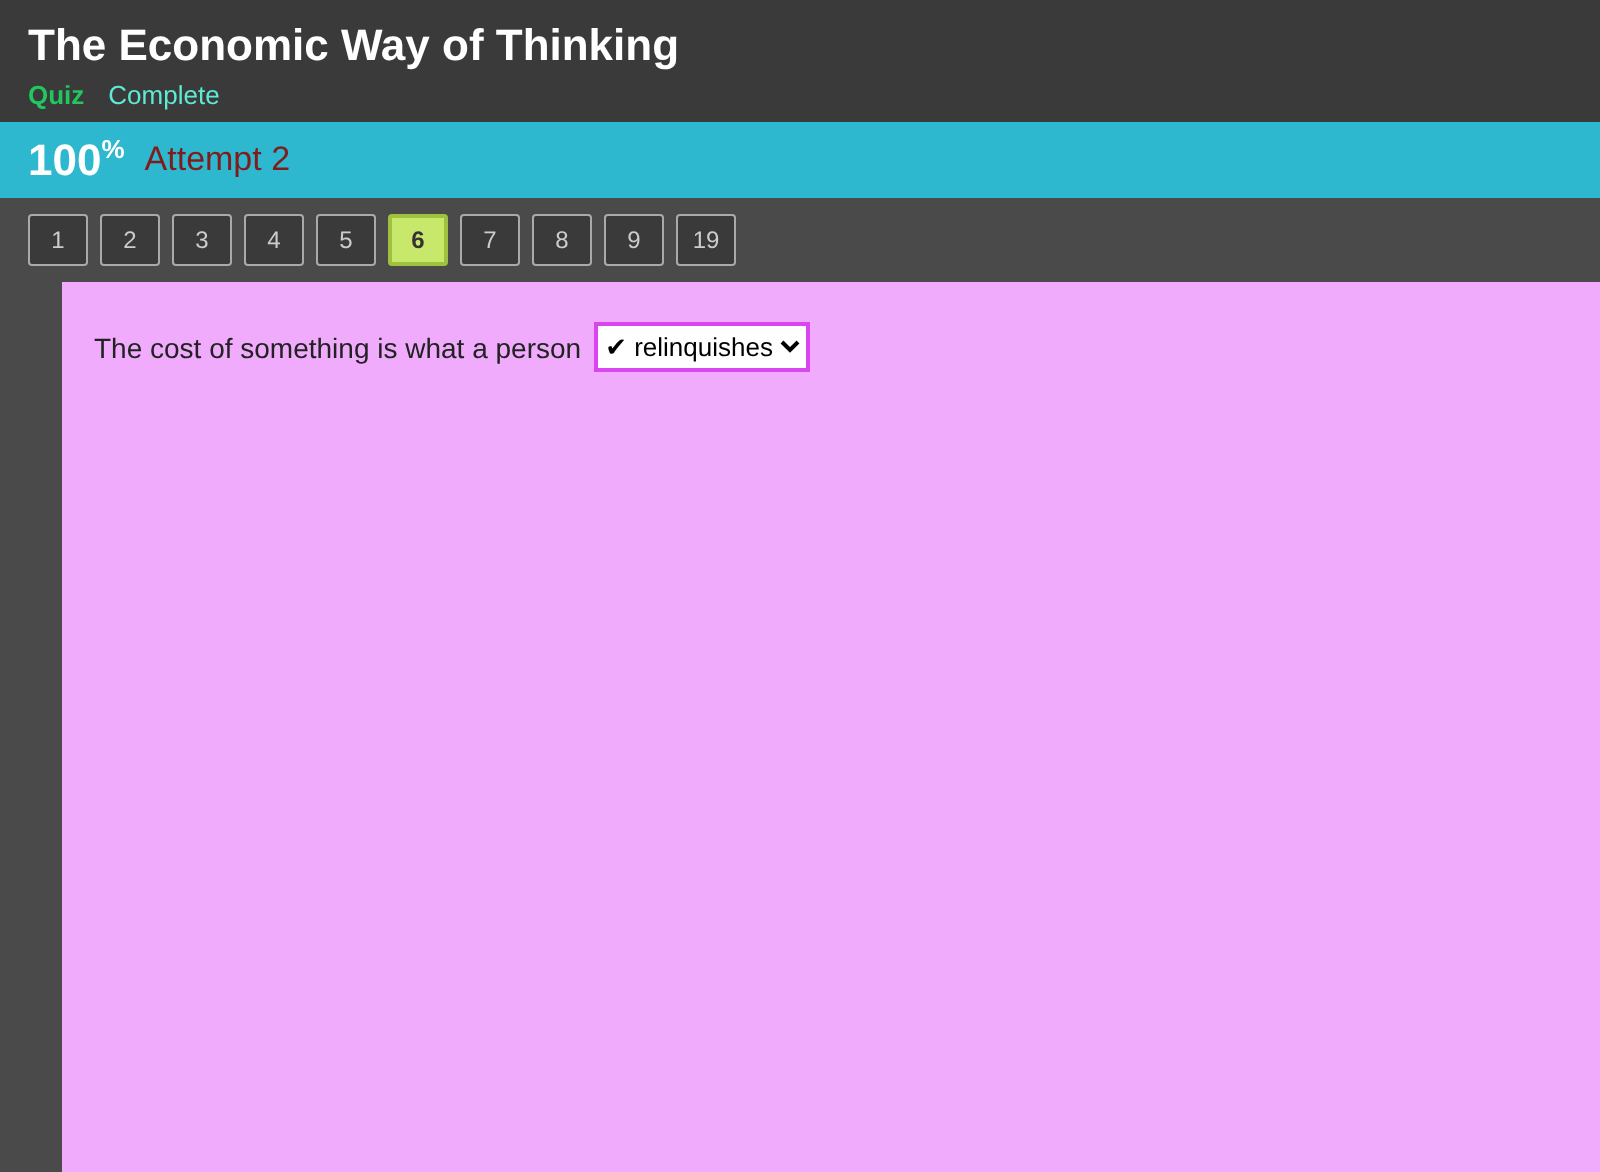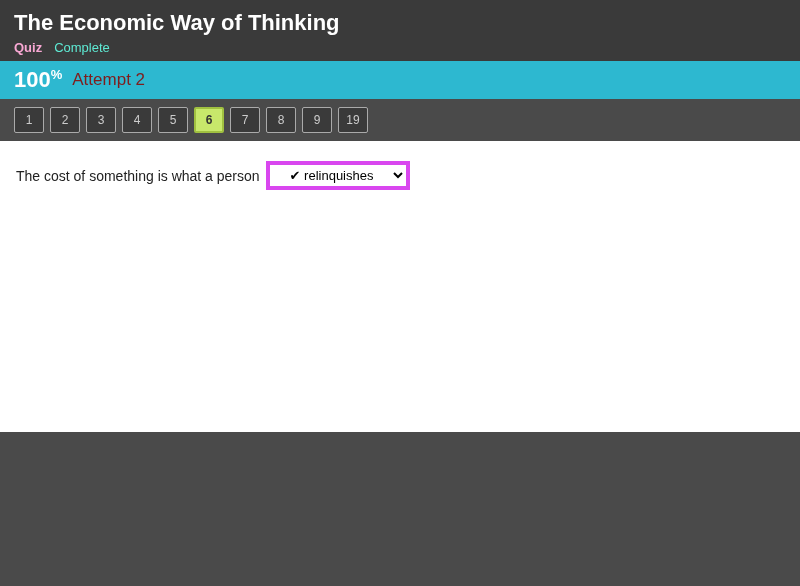--- a/index.html
+++ b/index.html
@@ -11,21 +11,21 @@
     body {
       width: 800px;
       height: 586px;
       font-family: Arial, Helvetica, sans-serif;
       background: #4a4a4a;
       overflow: hidden;
     }
 
     .page-wrapper {
       width: 800px;
-      height: 432px;
+      height: 586px;
       background: #4a4a4a;
       display: flex;
       flex-direction: column;
     }
 
     .header {
       background: #3a3a3a;
       padding: 10px 14px 6px 14px;
     }
 
@@ -36,21 +36,21 @@
       margin-bottom: 4px;
     }
 
     .header-sub {
       display: flex;
       align-items: center;
       gap: 12px;
     }
 
     .quiz-label {
-      color: #f9a8d4;
+      color: #22c55e;
       font-size: 13px;
       font-weight: bold;
     }
 
     .complete-label {
       color: #5eead4;
       font-size: 13px;
     }
 
     .score-bar {
@@ -100,39 +100,40 @@
     }
 
     .nav-btn.active {
       background: #c8e86b;
       border: 2px solid #a0c040;
       color: #333333;
       font-weight: bold;
     }
 
     .content-area {
-      background: #ffffff;
+      background: #f0abfc;
       flex: 1;
       padding: 20px 16px;
+      margin-left: 31px;
     }
 
     .question-text {
       font-size: 14px;
       color: #222222;
       display: flex;
       align-items: center;
       flex-wrap: wrap;
       gap: 6px;
     }
 
     .answer-select {
-      border: 4px solid #d946ef;
+      border: 2px solid #d946ef;
       background: #ffffff;
       font-size: 13px;
-      padding: 2px 16px;
+      padding: 2px 0;
       cursor: pointer;
     }
   </style>
 </head>
 <body>
 
 <div class="page-wrapper">
 
   <div class="header">
     <div class="page-title">The Economic Way of Thinking</div>

